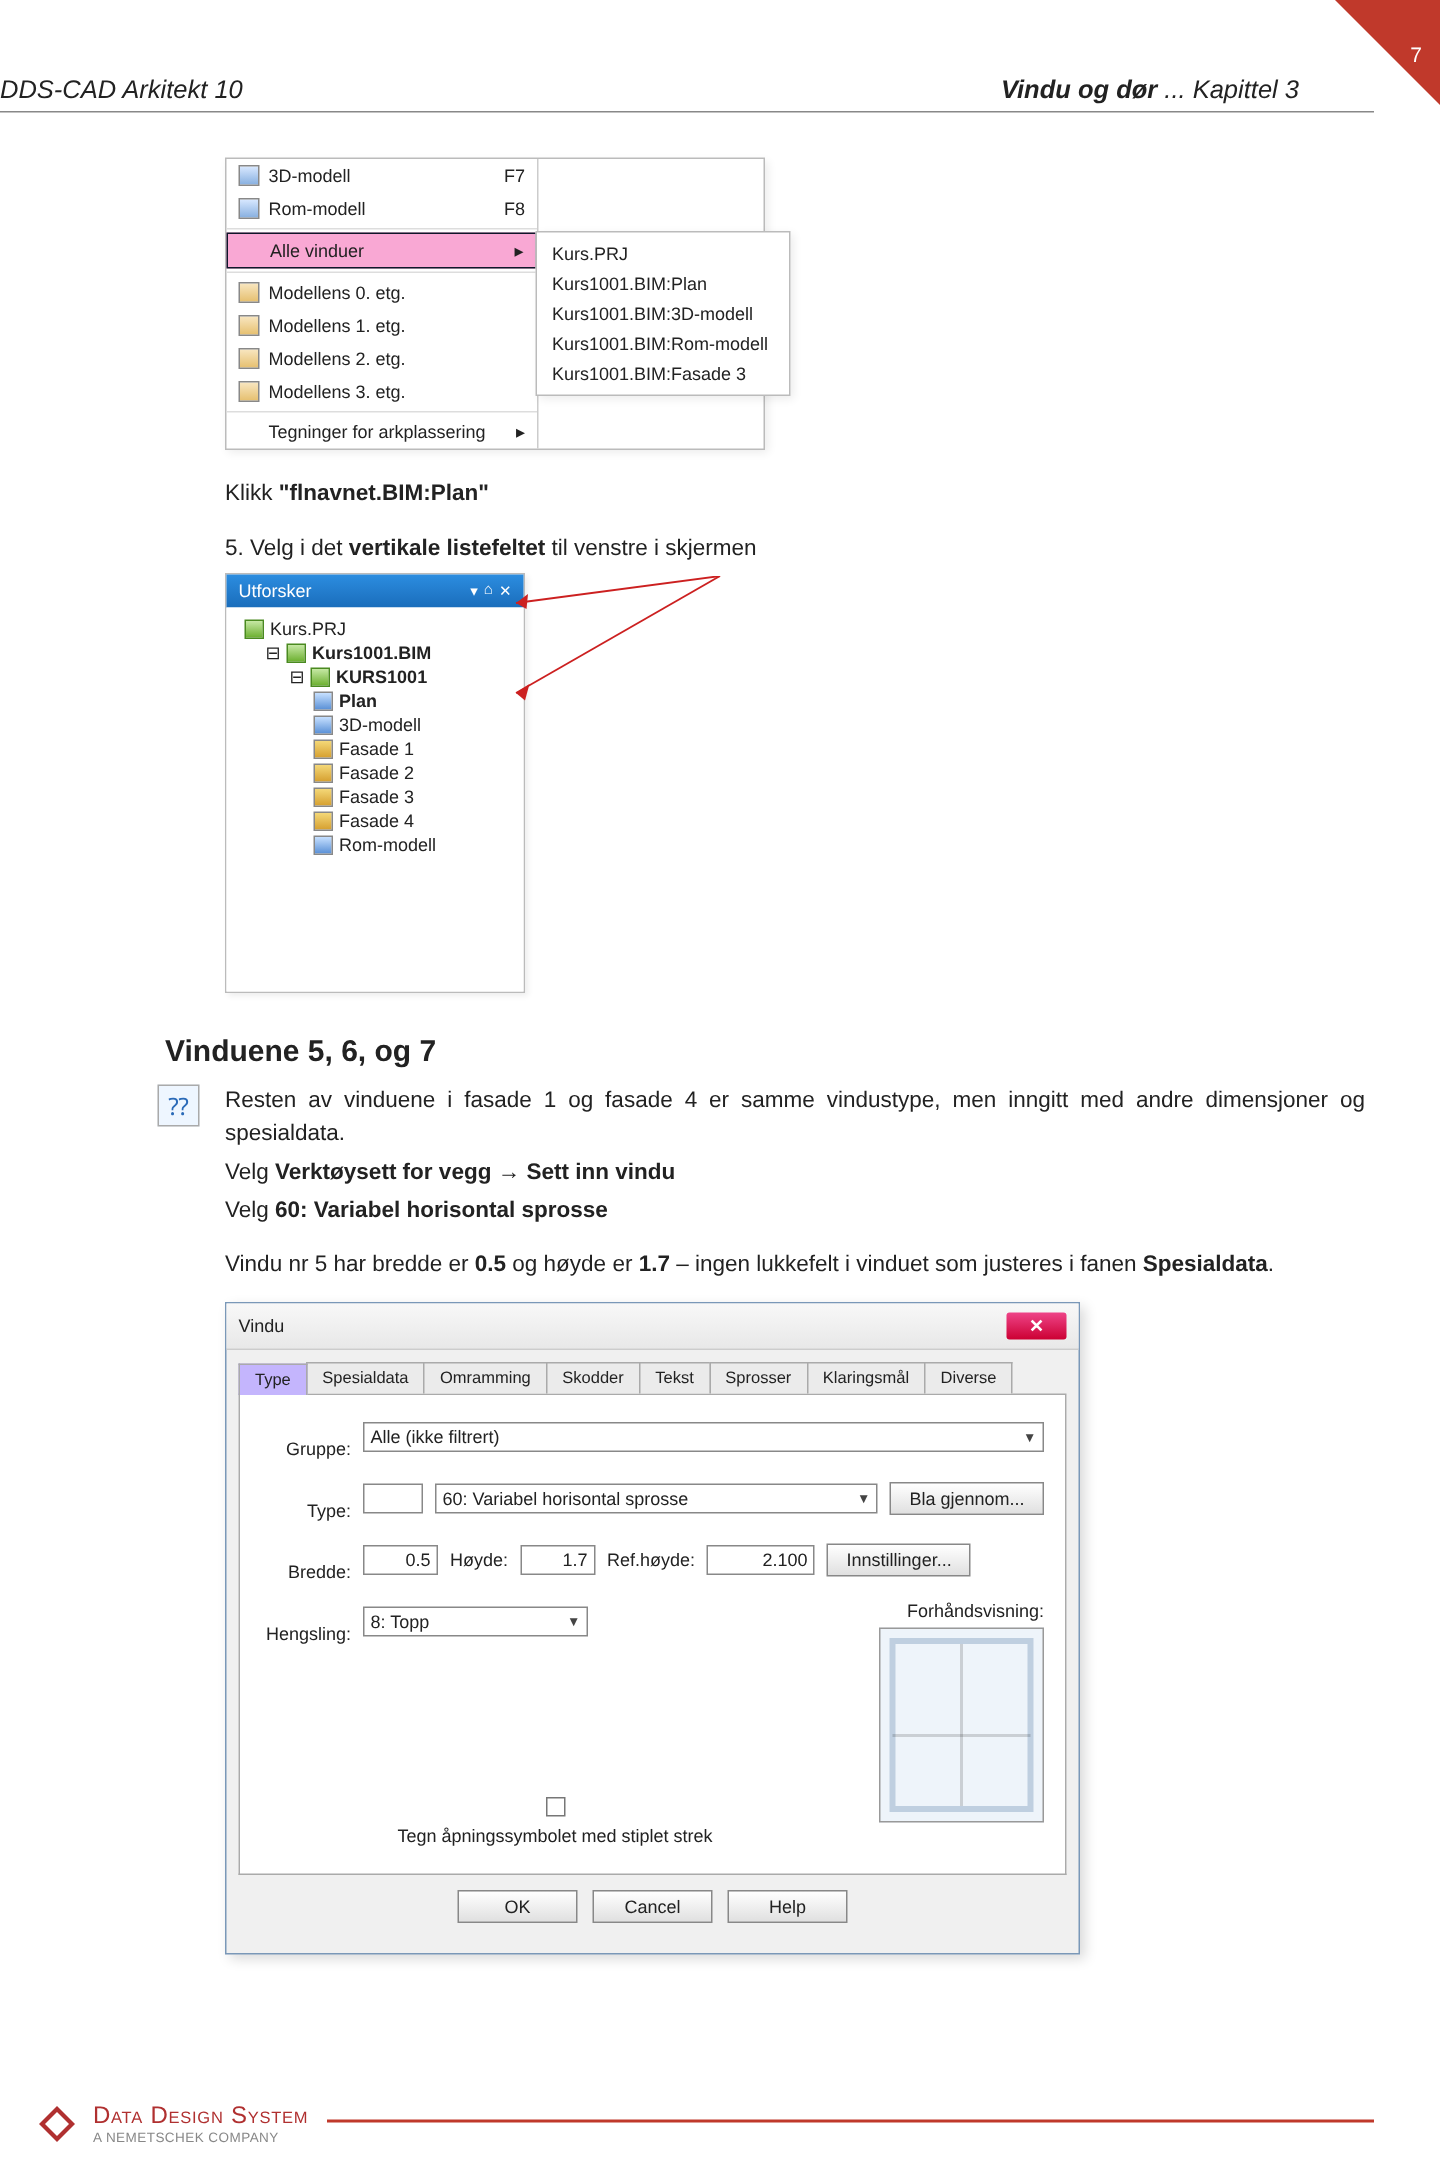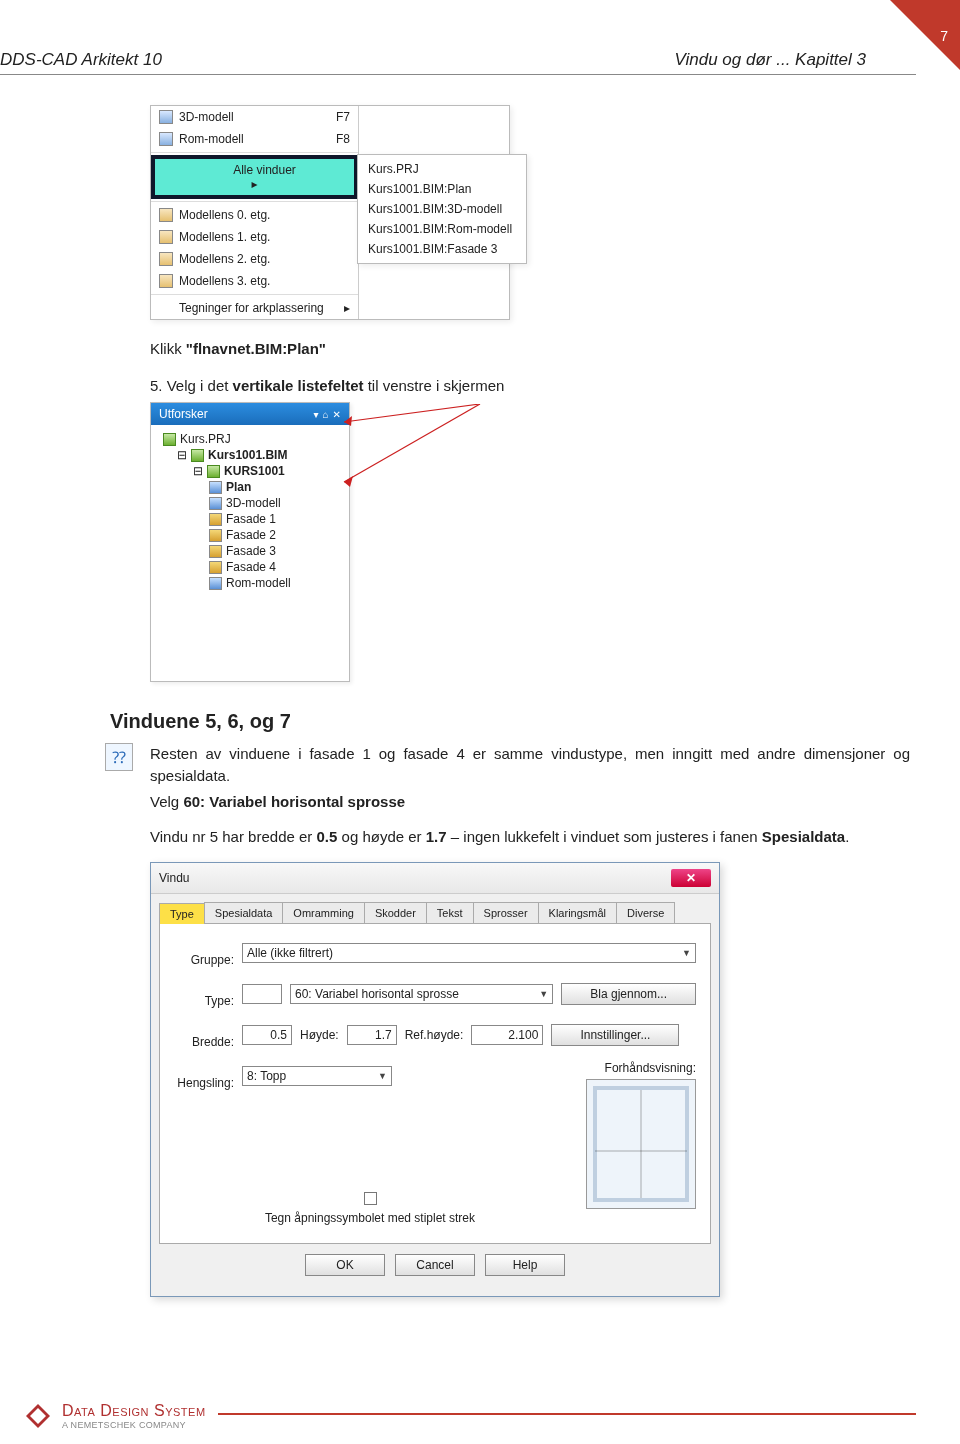--- a/index.html
+++ b/index.html
@@ -24,41 +24,41 @@
   .header {
     display: flex; justify-content: space-between;
     padding: 50px 50px 4px 0;
     border-bottom: 1px solid #888;
     margin: 0 44px 0 0;
     font-size: 17px;
     font-style: italic;
   }
   .header-left { font-style: italic; }
   .header-right { font-style: italic; }
-  .header-right b { font-style: italic; font-weight: normal; }
+  .header-right b { font-style: italic; font-weight: bold; }
   .content { padding: 30px 50px 0 150px; }
 
   .menu-panel {
     width: 360px; border: 1px solid #bbb;
     background: #fff; font-size: 12px;
     box-shadow: 2px 2px 6px rgba(0,0,0,0.08);
     position: relative; margin-bottom: 20px;
   }
   .menu-left { width: 208px; border-right: 1px solid #ccc; }
   .menu-item {
     display: flex; align-items: center; justify-content: space-between;
     padding: 4px 8px; cursor: default;
   }
   .menu-item .left { display: flex; align-items: center; gap: 6px; }
   .menu-icon {
     width: 14px; height: 14px; border: 1px solid #888;
     background: linear-gradient(#f8e6c0,#e6c070);
   }
   .menu-icon.blue { background: linear-gradient(#d8e8ff,#88b0e0); }
-  .menu-item.highlight { background: #5eead4; border: 4px solid #0f172a; flex-direction: column; }
+  .menu-item.highlight { background: #f9a8d4; border: 1px solid #0f172a; }
   .menu-sep { height: 1px; background: #ddd; margin: 2px 0; }
   .flyout {
     position: absolute; left: 206px; top: 48px;
     width: 170px; background: #fff; border: 1px solid #bbb;
     box-shadow: 2px 2px 6px rgba(0,0,0,0.08);
     padding: 4px 0;
   }
   .flyout .fi { padding: 3px 10px; font-size: 12px; }
 
   .indented { margin-left: 0; }
@@ -117,36 +117,36 @@
     width: 40px; height: 18px; background: linear-gradient(#e48,#c03);
     color:#fff; display:flex;align-items:center;justify-content:center;
     border-radius: 2px; font-weight:bold;
   }
   .dlg-body { padding: 8px; }
   .tabs { display:flex; border-bottom:1px solid #aaa; }
   .tab {
     padding: 4px 10px; border:1px solid #aaa; border-bottom:none;
     background:#ebebeb; margin-right:-1px; font-size:11px;
   }
-  .tab.active { background:#fde047; position:relative; top:1px; }
+  .tab.active { background:#c4b5fd; position:relative; top:1px; }
   .tab-panel {
     border:1px solid #aaa; border-top:none; background:#fff;
     padding: 14px 14px 18px 14px;
   }
   .form-row { display:flex; align-items:center; gap:8px; margin-bottom:12px; }
   .lbl { width: 60px; margin-top: 15px; }
   .input, .select {
     border:1px solid #888; padding:2px 4px; background:#fff; height:20px;
     font-size:12px;
   }
   .select { display:flex;align-items:center;justify-content:space-between;gap:4px; }
   .select .arr { color:#444;font-size:9px; }
   .btn {
     border:1px solid #888; background:linear-gradient(#fff,#e0e0e0);
-    padding:2px 28px; font-size:12px; height:22px;
+    padding:2px 12px; font-size:12px; height:22px;
     display:inline-flex;align-items:center;
   }
   .preview {
     width: 110px; height: 130px; border:1px solid #999;
     background:#eef4fa; position:relative;
   }
   .preview::before, .preview::after {
     content:""; position:absolute; background:rgba(0,0,0,0.15);
   }
   .preview::before { left:50%; top:8px; bottom:8px; width:2px; transform:translateX(-1px);}
@@ -325,20 +325,23 @@
                 <span>Rom-modell</span>
               </div>
           </div>
         </div>
       </div>
     </div>
 
     <div class="h2">Vinduene 5, 6, og 7</div>
     <div class="side-hint">⁇</div>
     <p class="para">Resten av vinduene i fasade 1 og fasade 4 er samme vindustype, men inngitt med andre dimensjoner og spesialdata.</p>
+    <p class="para">
+      <span>Velg </span><b>Verktøysett for vegg</b><span>  →  </span><b>Sett inn vindu</b>
+    </p>
     <p class="para">
       <span>Velg </span><b>60: Variabel horisontal sprosse</b>
     </p>
     <p class="para" style="margin-top:14px">
       <span>Vindu nr 5 har bredde er </span><b>0.5</b><span> og høyde er </span><b>1.7</b><span> – ingen lukkefelt i vinduet som justeres i fanen </span><b>Spesialdata</b><span>.</span>
     </p>
 
     <div class="dialog">
       <div class="dlg-title">
         <span>Vindu</span>

